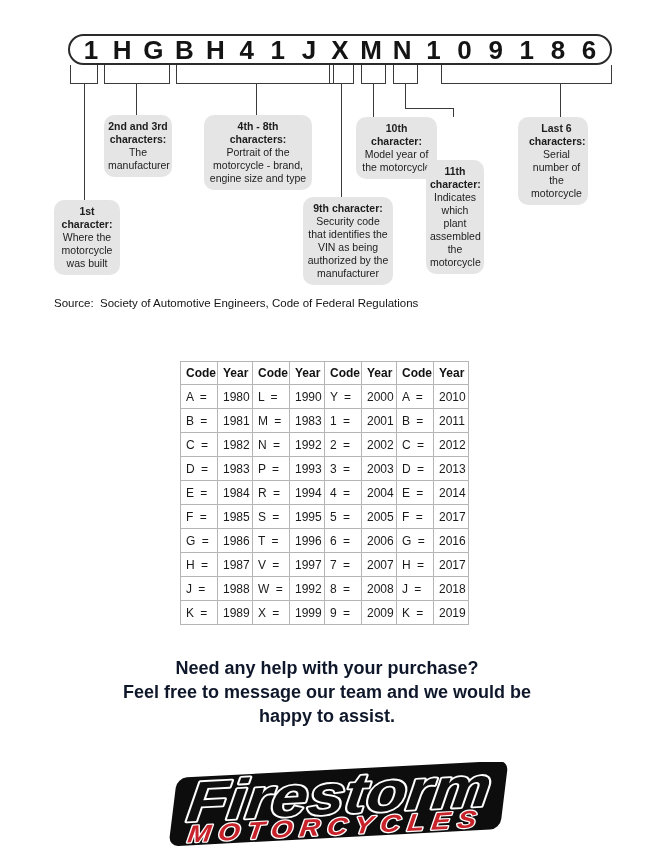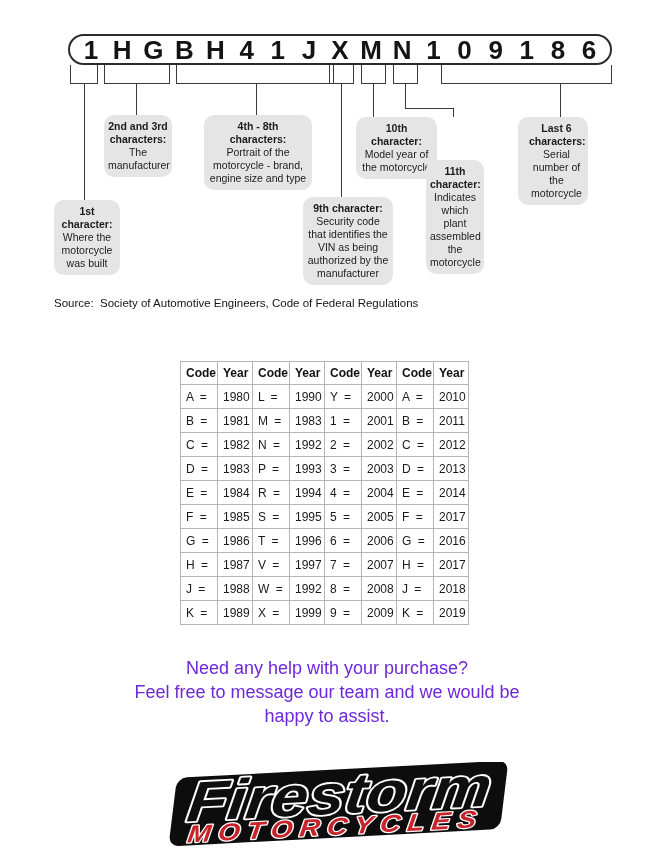--- a/index.html
+++ b/index.html
@@ -32,21 +32,21 @@
 
   
   .year-table{position:absolute;left:180px;top:361px;border-collapse:collapse;table-layout:fixed;}
   .year-table th,.year-table td{border:1px solid #b5b5b5;font-size:12px;text-align:left;padding:0 0 0 5px;box-sizing:border-box;white-space:pre;}
   .year-table th{font-weight:bold;height:23px;margin-top:24px;}
   .year-table td{height:24px;font-weight:normal;color:#1a1a1a;}
   .code-col{width:37px;word-spacing:3px;}
   .year-col{width:35px;}
 
   
-  .help-block{position:absolute;left:0;top:656px;width:654px;text-align:center;font-weight:normal;font-size:18px;line-height:24px;color:#6d28d9;}
+  .help-block{position:absolute;left:0;top:656px;width:654px;text-align:center;font-weight:bold;font-size:18px;line-height:24px;color:#0f172a;}
 
   
   .logo-wrap{position:absolute;left:148px;top:762px;width:360px;height:88px;}
   .logo-main{font-family:"Liberation Sans",sans-serif;font-style:italic;font-weight:bold;font-size:56px;
              stroke:#ffffff;stroke-width:3.6px;paint-order:stroke;stroke-linejoin:round;}
   .logo-sub{font-family:"Liberation Sans",sans-serif;font-style:italic;font-weight:bold;font-size:24px;letter-spacing:6px;
             stroke:#ffffff;stroke-width:2.4px;paint-order:stroke;stroke-linejoin:round;}
 </style>
 </head>
 <body>

